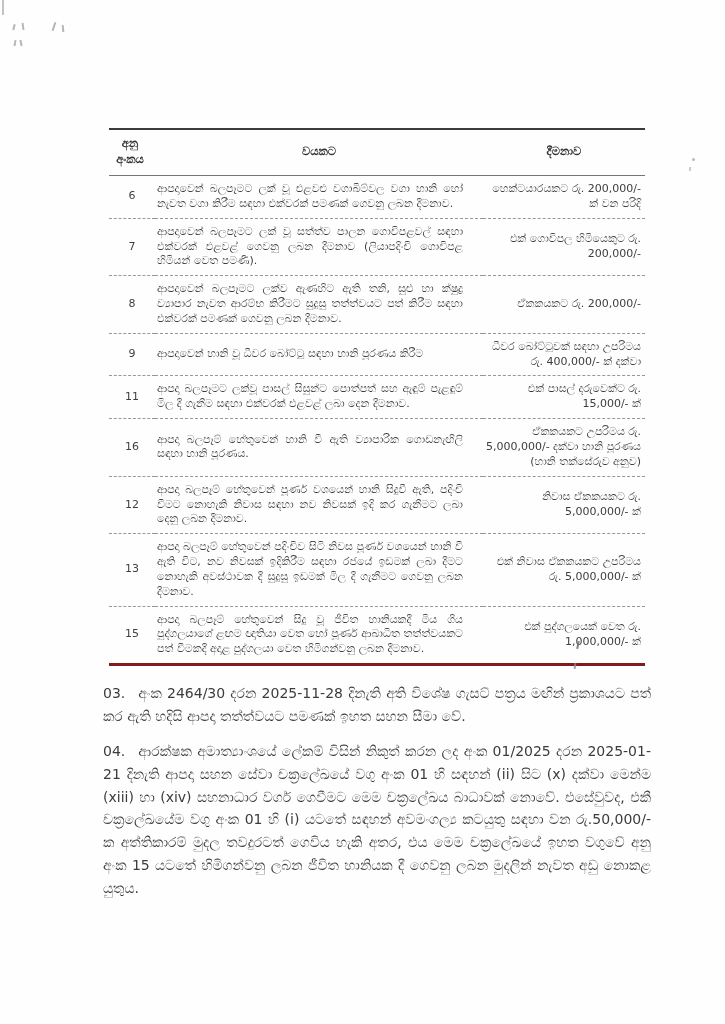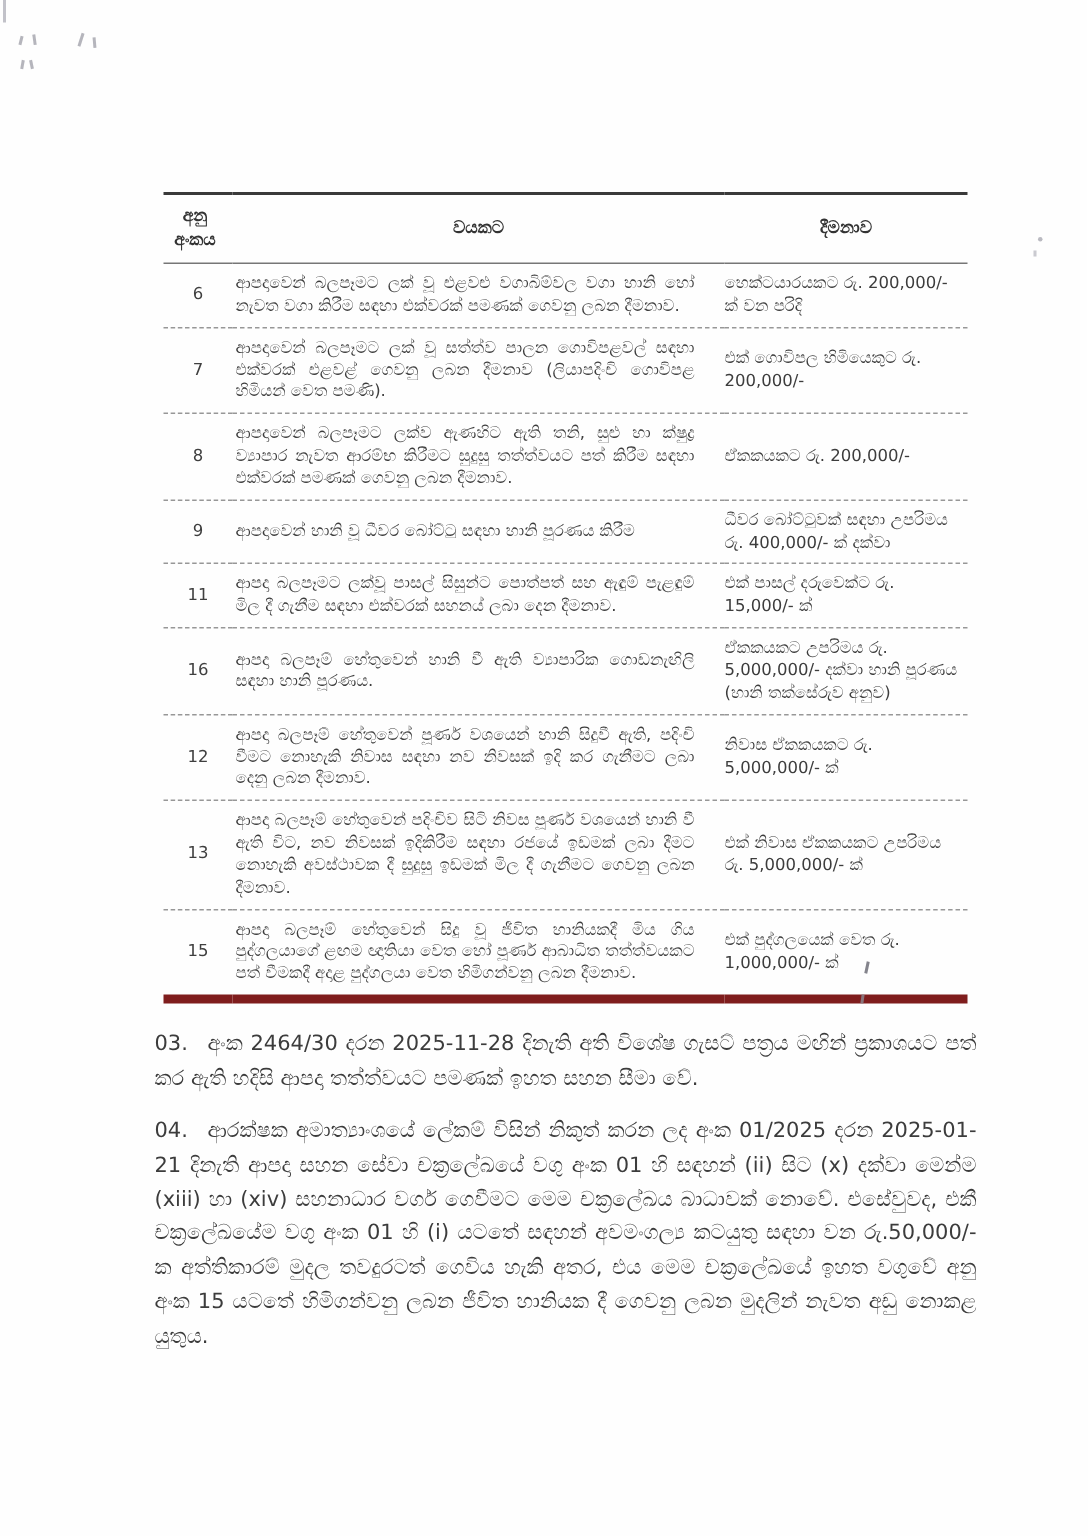--- a/index.html
+++ b/index.html
@@ -18,21 +18,21 @@
     background: #fefefe;
     box-sizing: border-box;
     padding: 128px 80px 0 109px;
   }
   
   table.relief {
     width: 536px;
     border-collapse: collapse;
     table-layout: fixed;
     border-top: 2.5px solid #3a3a3a;
-    border-bottom: 6px solid #7f1d1d;
+    border-bottom: 3px solid #7f1d1d;
     font-size: 11px;
     line-height: 1.35;
     color: #3d3d3d;
   }
   col.c1 { width: 46px; }
   col.c2 { width: 328px; }
   col.c3 { width: 162px; }
   thead th {
     font-size: 11.5px;
     font-weight: bold;
@@ -45,21 +45,21 @@
   }
   thead th.h-no { padding-left: 2px; padding-right: 6px; }
   tbody td {
     vertical-align: middle;
     padding: 6px 0;
     overflow-wrap: anywhere;
   }
   tbody tr + tr td { border-top: 1px dashed #979797; }
   td.c-no   { text-align: center; color: #3f3f3f; }
   td.c-relief { text-align: justify; padding-right: 20px; padding-left: 2px; }
-  td.c-allow  { text-align: left; padding-right: 4px; }
+  td.c-allow  { text-align: right; padding-right: 4px; }
   
   .paras {
     width: 548px;
     margin: 16px 0 0 -6px;
     font-size: 14px;
     line-height: 1.62;
     color: #3c3c3c;
   }
   .paras p { margin: 0 0 13px 0; text-align: justify; }
   .pnum { margin-right: 13px; }
@@ -124,21 +124,21 @@
       <td class="c-relief">ආපදාවෙන් බලපෑමට ලක්ව ඇණහිට ඇති තනි, සුළු හා ක්ෂුද්‍ර ව්‍යාපාර නැවත ආරම්භ කිරීමට සුදුසු තත්ත්වයට පත් කිරීම සඳහා එක්වරක් පමණක් ගෙවනු ලබන දීමනාව.</td>
       <td class="c-allow">ඒකකයකට රු. 200,000/-</td>
     </tr>
         <tr>
       <td class="c-no">9</td>
       <td class="c-relief">ආපදාවෙන් හානි වූ ධීවර බෝට්ටු සඳහා හානි පූරණය කිරීම</td>
       <td class="c-allow">ධීවර බෝට්ටුවක් සඳහා උපරිමය රු. 400,000/- ක් දක්වා</td>
     </tr>
         <tr>
       <td class="c-no">11</td>
-      <td class="c-relief">ආපදා බලපෑමට ලක්වූ පාසල් සිසුන්ට පොත්පත් සහ ඇඳුම් පැළඳුම් මිල දී ගැනීම සඳහා එක්වරක් සහනය් ලබා දෙන දීමනාව.</td>
+      <td class="c-relief">ආපදා බලපෑමට ලක්වූ පාසල් සිසුන්ට පොත්පත් සහ ඇඳුම් පැළඳුම් මිල දී ගැනීම සඳහා එක්වරක් එළවළ් ලබා දෙන දීමනාව.</td>
       <td class="c-allow">එක් පාසල් දරුවෙක්ට රු. 15,000/- ක්</td>
     </tr>
         <tr>
       <td class="c-no">16</td>
       <td class="c-relief">ආපදා බලපෑම් හේතුවෙන් හානි වී ඇති ව්‍යාපාරික ගොඩනැඟිලි සඳහා හානි පූරණය.</td>
       <td class="c-allow">ඒකකයකට උපරිමය රු. 5,000,000/- දක්වා හානි පූරණය (හානි තක්සේරුව අනුව)</td>
     </tr>
         <tr>
       <td class="c-no">12</td>
       <td class="c-relief">ආපදා බලපෑම් හේතුවෙන් පූර්ණ වශයෙන් හානි සිදුවී ඇති, පදිංචි වීමට නොහැකි නිවාස සඳහා නව නිවසක් ඉදි කර ගැනීමට ලබා දෙනු ලබන දීමනාව.</td>

